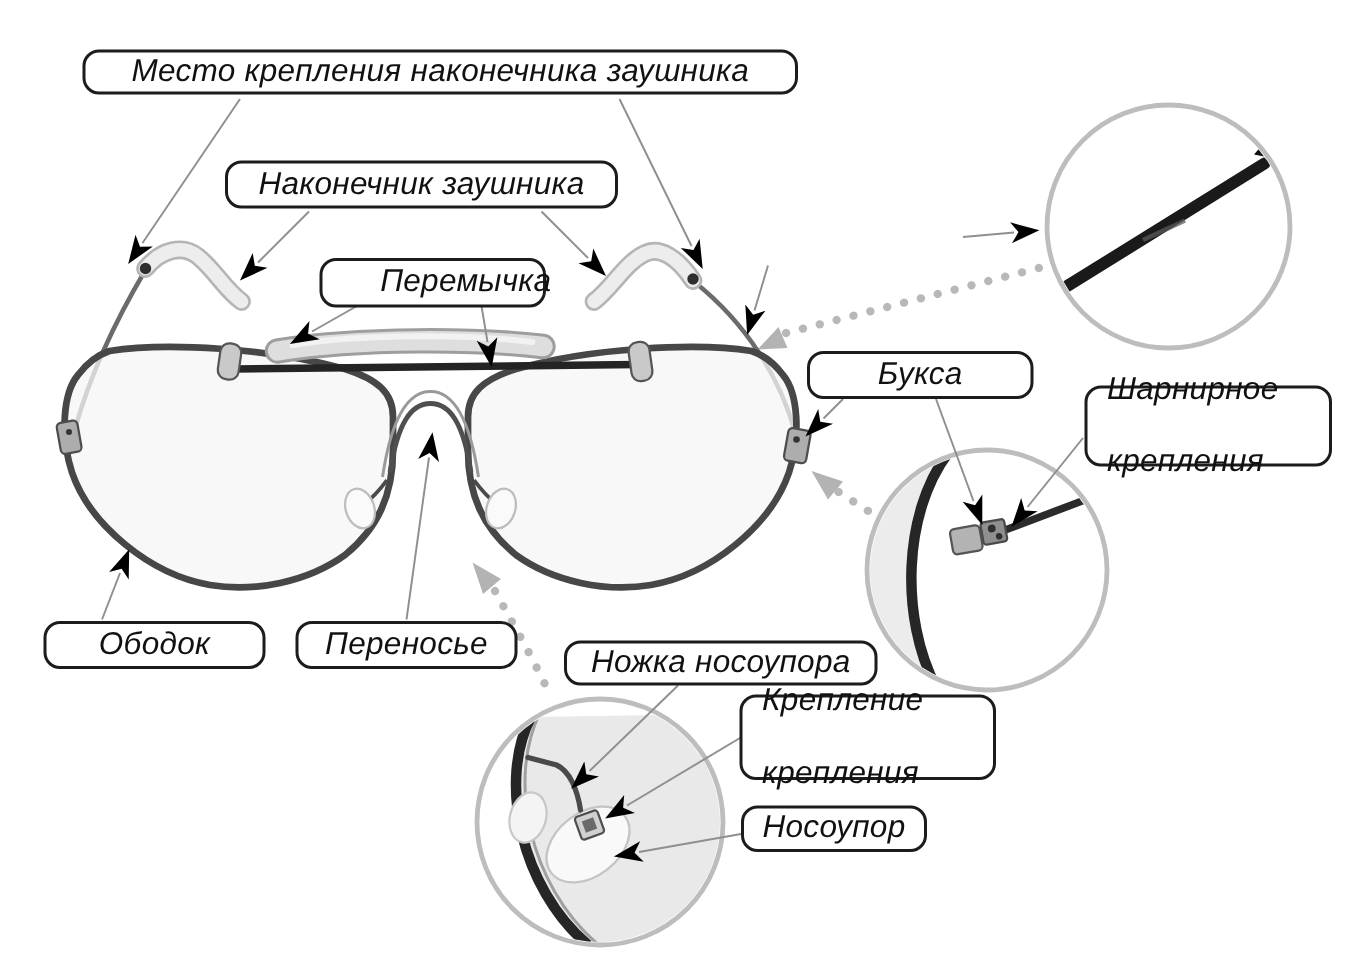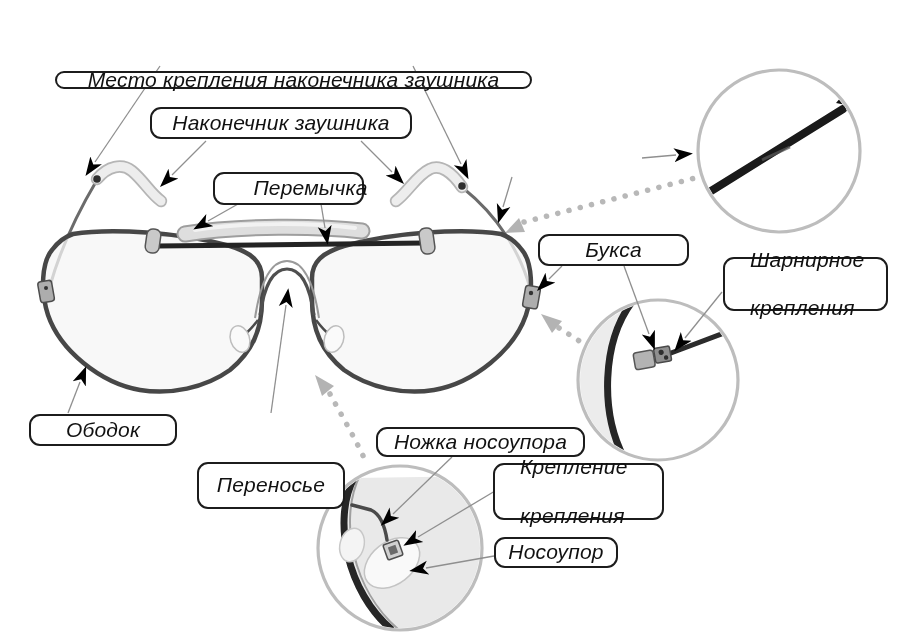--- a/index.html
+++ b/index.html
@@ -8,21 +8,21 @@
     overflow:hidden;font-family:"Liberation Sans",sans-serif;
   }
   .stage svg{position:absolute;left:0;top:0;}
   .label{
     position:absolute;box-sizing:border-box;
     border:2.2px solid #1c1c1c;border-radius:11px;background:#ffffff;
     display:flex;align-items:center;justify-content:center;
     font-style:italic;font-size:21px;line-height:1.16;color:#111111;
     letter-spacing:.2px;white-space:nowrap;z-index:3;
   }
-  .label.two-line{flex-direction:column;align-items:flex-start;justify-content:center;padding-left:25px;gap:24px;}
+  .label.two-line{flex-direction:column;align-items:flex-start;justify-content:center;padding-left:13px;gap:24px;}
 </style>
 </head>
 <body>
 
 <div class="stage">
 
 <svg width="900" height="640" viewBox="0 0 900 640">
   <defs>
     <marker id="arrB" markerUnits="userSpaceOnUse" markerWidth="22" markerHeight="16" viewBox="0 0 22 16" refX="2" refY="8" orient="auto">
       <path d="M0,1 L19,8 L0,15 L5,8 Z" fill="#000000"></path>
@@ -141,21 +141,21 @@
     <path d="M 624,266 L 649,334" marker-end="url(#arrB)"></path>
     <path d="M 722,292 L 685,338" marker-end="url(#arrB)"></path>
     <path d="M 68,413 L 80,382" marker-end="url(#arrB)"></path>
     <path d="M 271,413 L 286,305" marker-end="url(#arrB)"></path>
     <path d="M 452,457 L 393,514" marker-end="url(#arrB)"></path>
     <path d="M 495,491 L 418,537" marker-end="url(#arrB)"></path>
     <path d="M 494,556 L 426,568" marker-end="url(#arrB)"></path>
   </g>
 </svg>
 
-  <div class="label" style="left:55px;top:33px;width:477px;height:18px;margin-top:38px;">
+  <div class="label" style="left:55px;top:33px;width:477px;height:30px;">
     <span>Место крепления наконечника заушника</span>
   </div>
 
   <div class="label" style="left:150px;top:107px;width:262px;height:32px;">
     <span>Наконечник заушника</span>
   </div>
 
   <div class="label" style="left:213px;top:172px;width:151px;height:33px;padding-left:44px;">
     <span>Перемычка</span>
   </div>
@@ -167,21 +167,21 @@
 
   <div class="label two-line" style="left:723px;top:257px;width:165px;height:54px;">
     <span>Шарнирное</span>
     <span>крепления</span>
   </div>
 
   <div class="label" style="left:29px;top:414px;width:148px;height:32px;">
     <span>Ободок</span>
   </div>
 
-  <div class="label" style="left:197px;top:414px;width:148px;height:47px;margin-top:48px;">
+  <div class="label" style="left:197px;top:414px;width:148px;height:32px;">
     <span>Переносье</span>
   </div>
 
   <div class="label" style="left:376px;top:427px;width:209px;height:30px;">
     <span>Ножка носоупора</span>
   </div>
 
   <div class="label two-line" style="left:493px;top:463px;width:171px;height:57px;font-style:italic;">
     <span>Крепление</span>
     <span>крепления</span>

